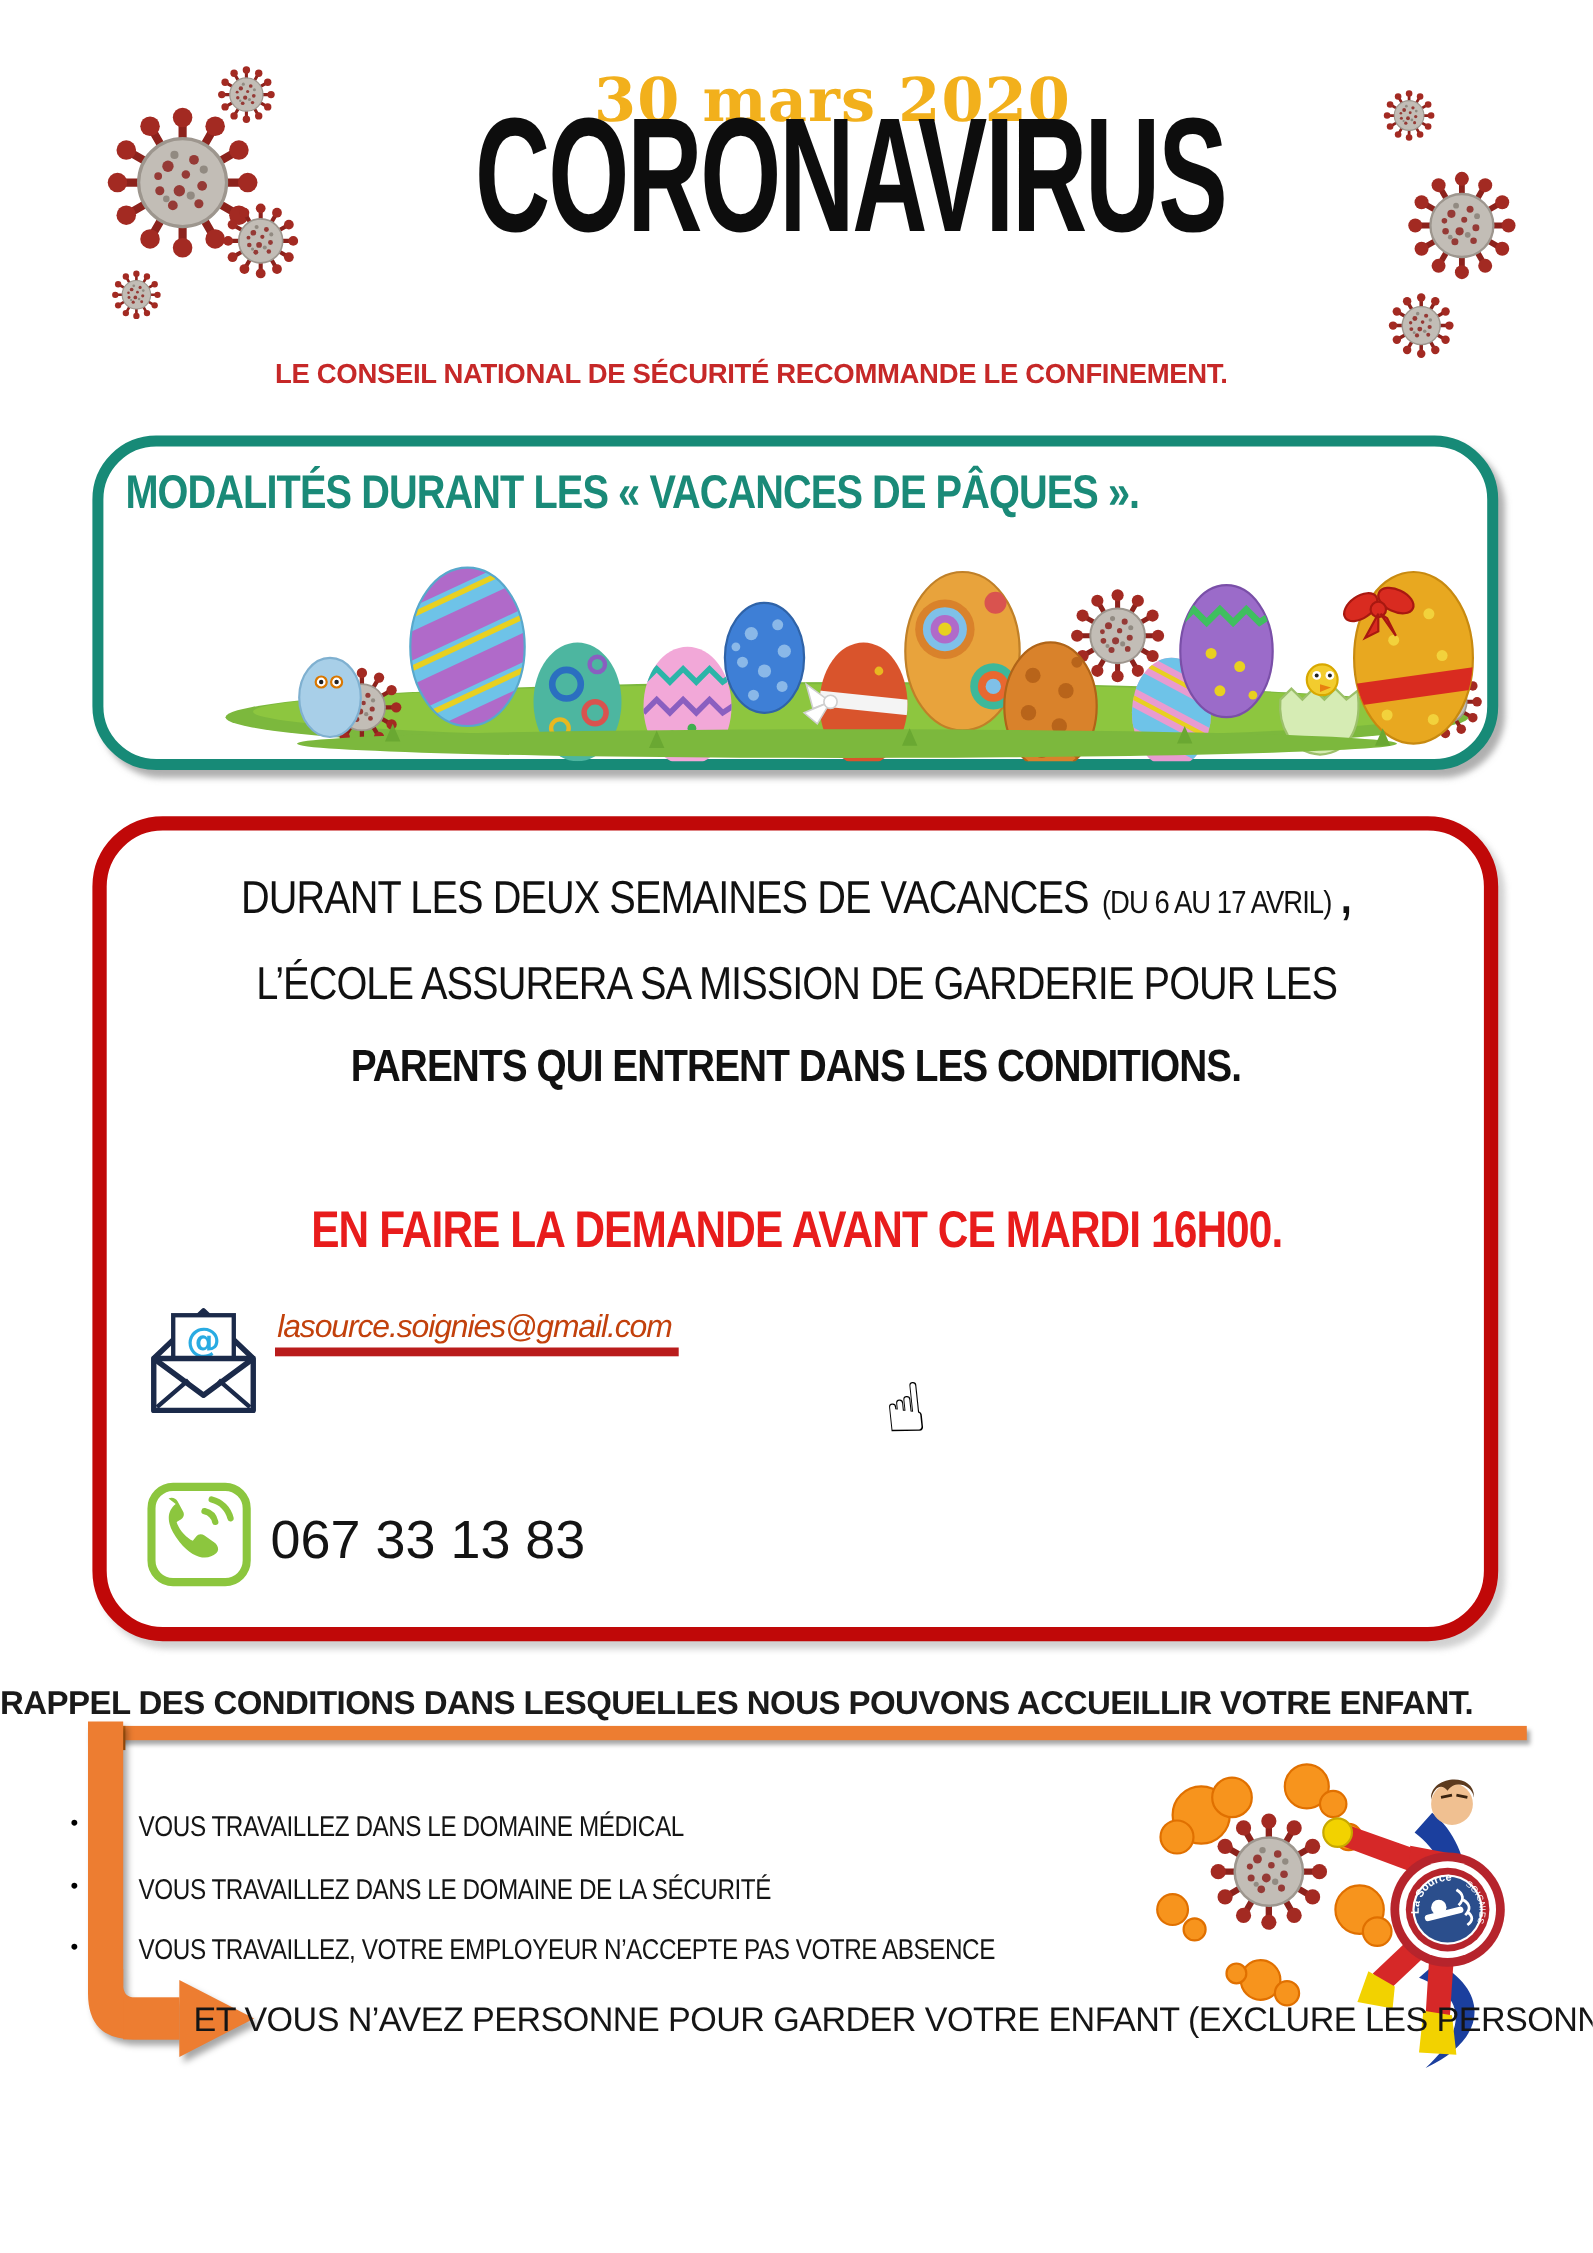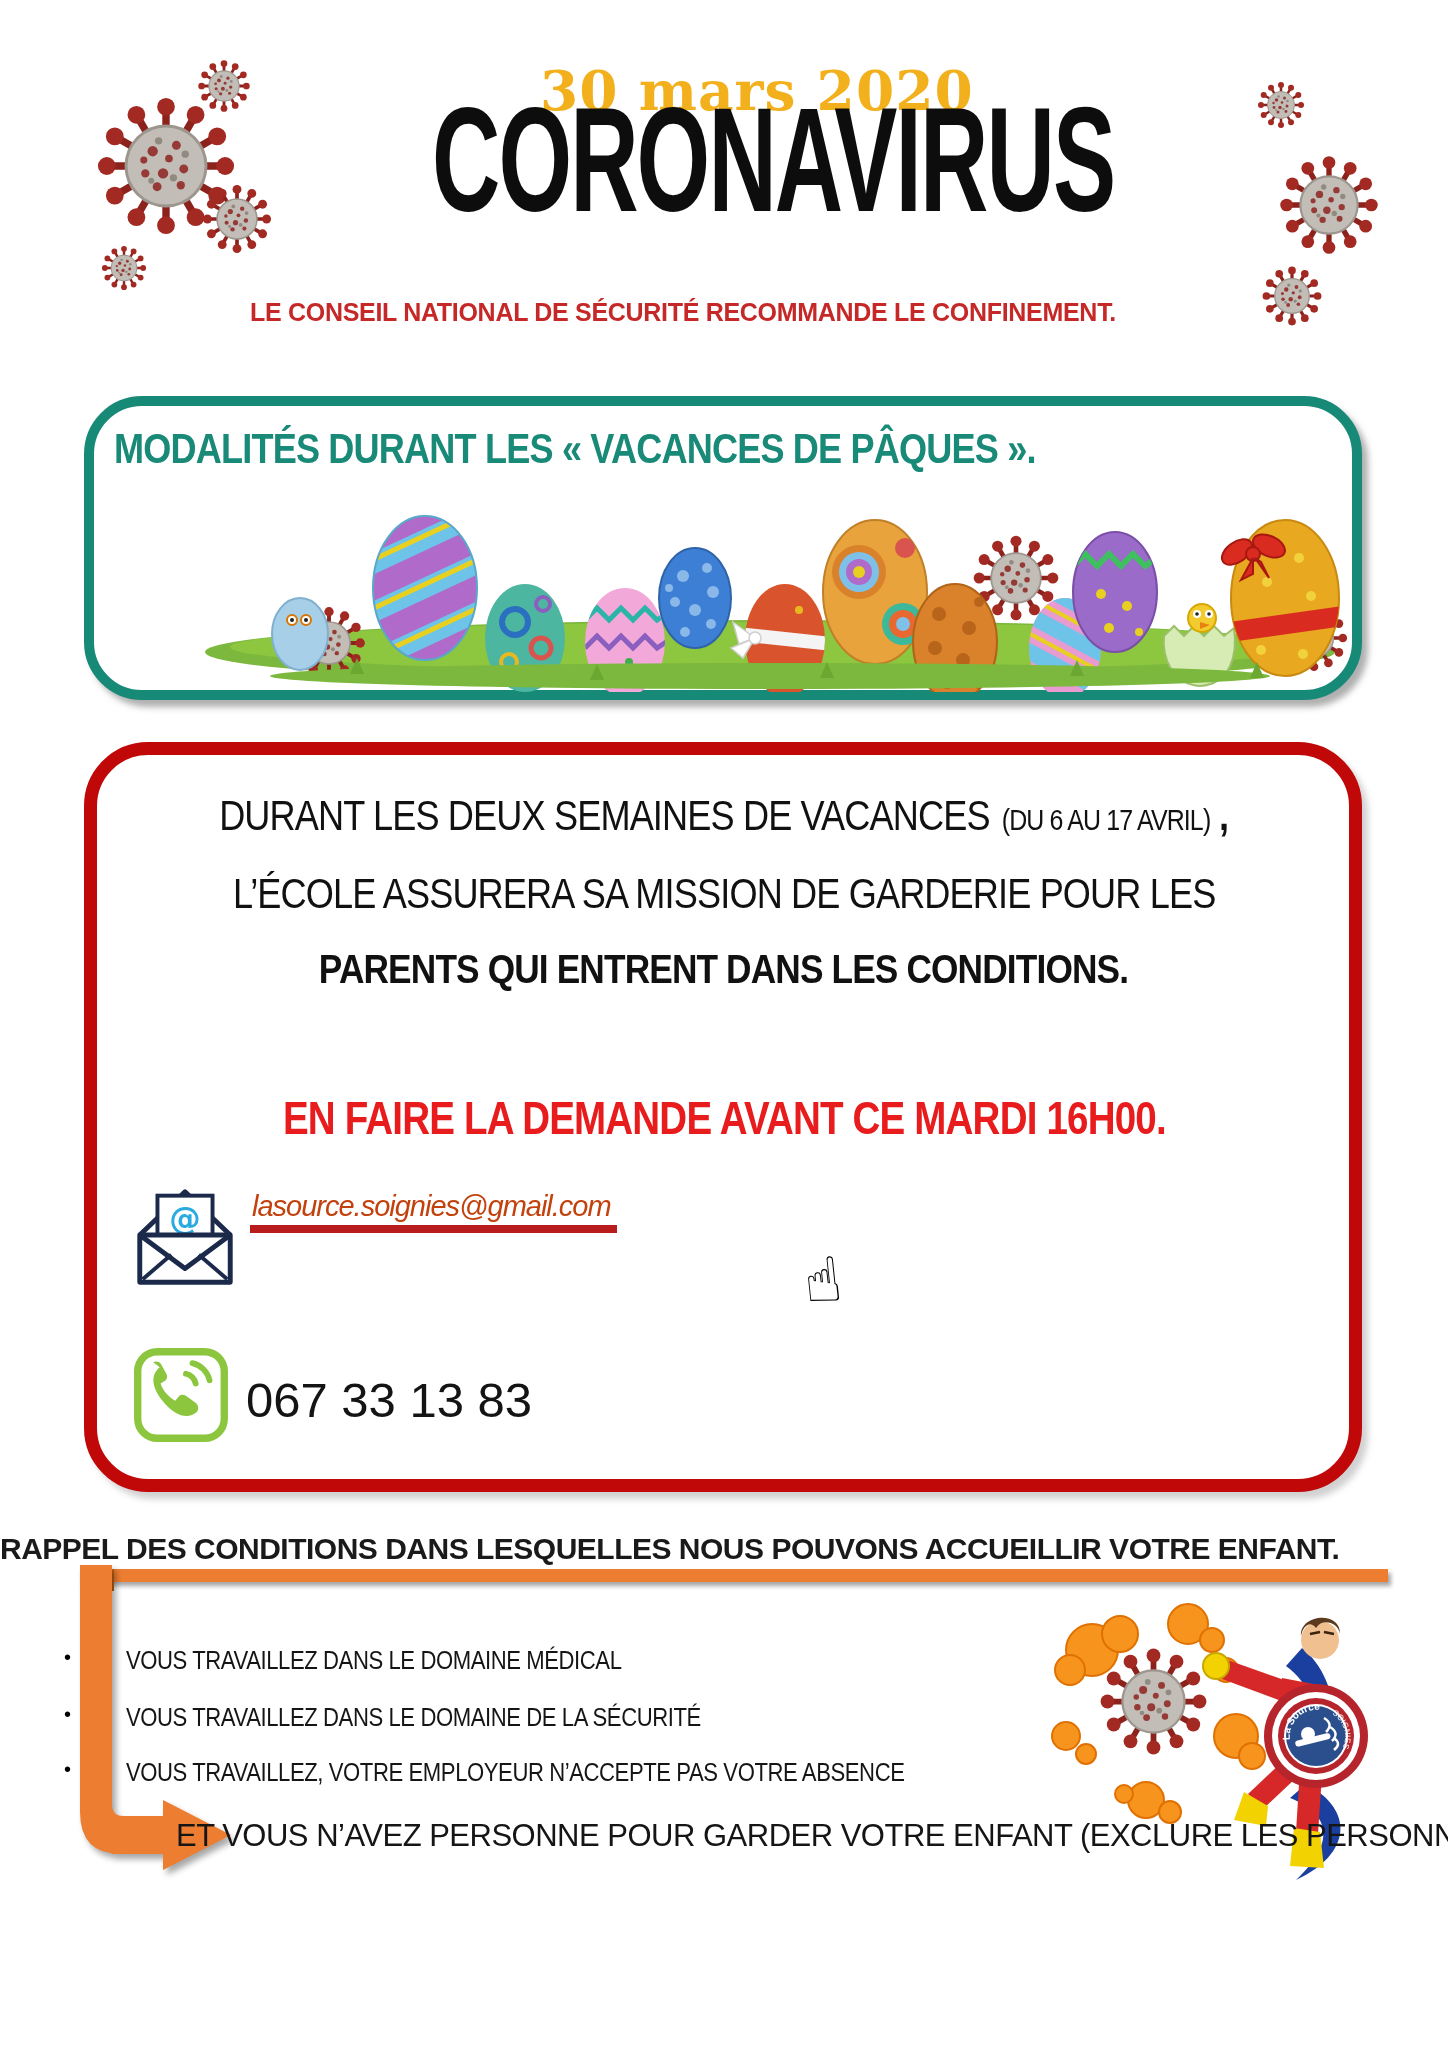--- a/index.html
+++ b/index.html
@@ -9,21 +9,21 @@
   .nowrap{white-space:nowrap;}
   .cond{display:inline-block;white-space:nowrap;}
   .ox-l{transform-origin:left center;}
   .virus{position:absolute;}
   
   .date{font-family:"DejaVu Serif",serif;font-weight:700;font-size:55px;color:#f2b01c;
         text-align:left;letter-spacing:1px;}
   .main-title{text-align:center;text-decoration:underline;}
   .main-title span{display:inline-block;font-size:148px;font-weight:700;color:#0d0d0d;
         letter-spacing:-3px;line-height:1;transform:scaleX(.64);}
-  .subtitle{font-size:25px;font-weight:700;color:#c62828;text-align:center;letter-spacing:-.3px;}
+  .subtitle{font-size:25px;font-weight:700;color:#c62828;text-align:center;letter-spacing:-.3px;margin-top:28px;}
   
   .teal-box{border:10px solid #178a77;border-radius:58px;background:#fff;
         box-shadow:6px 7px 6px rgba(110,110,110,.55);}
   .teal-title{font-size:43px;font-weight:700;color:#1a8a78;letter-spacing:-1px;}
   
   .red-box{border:13px solid #c00808;border-radius:64px;background:#fff;
         box-shadow:6px 7px 6px rgba(140,140,140,.4);}
   .il{position:absolute;left:95px;right:95px;text-align:center;}
   .il .cond{letter-spacing:-1px;}
   .small-par{font-size:29px;}

